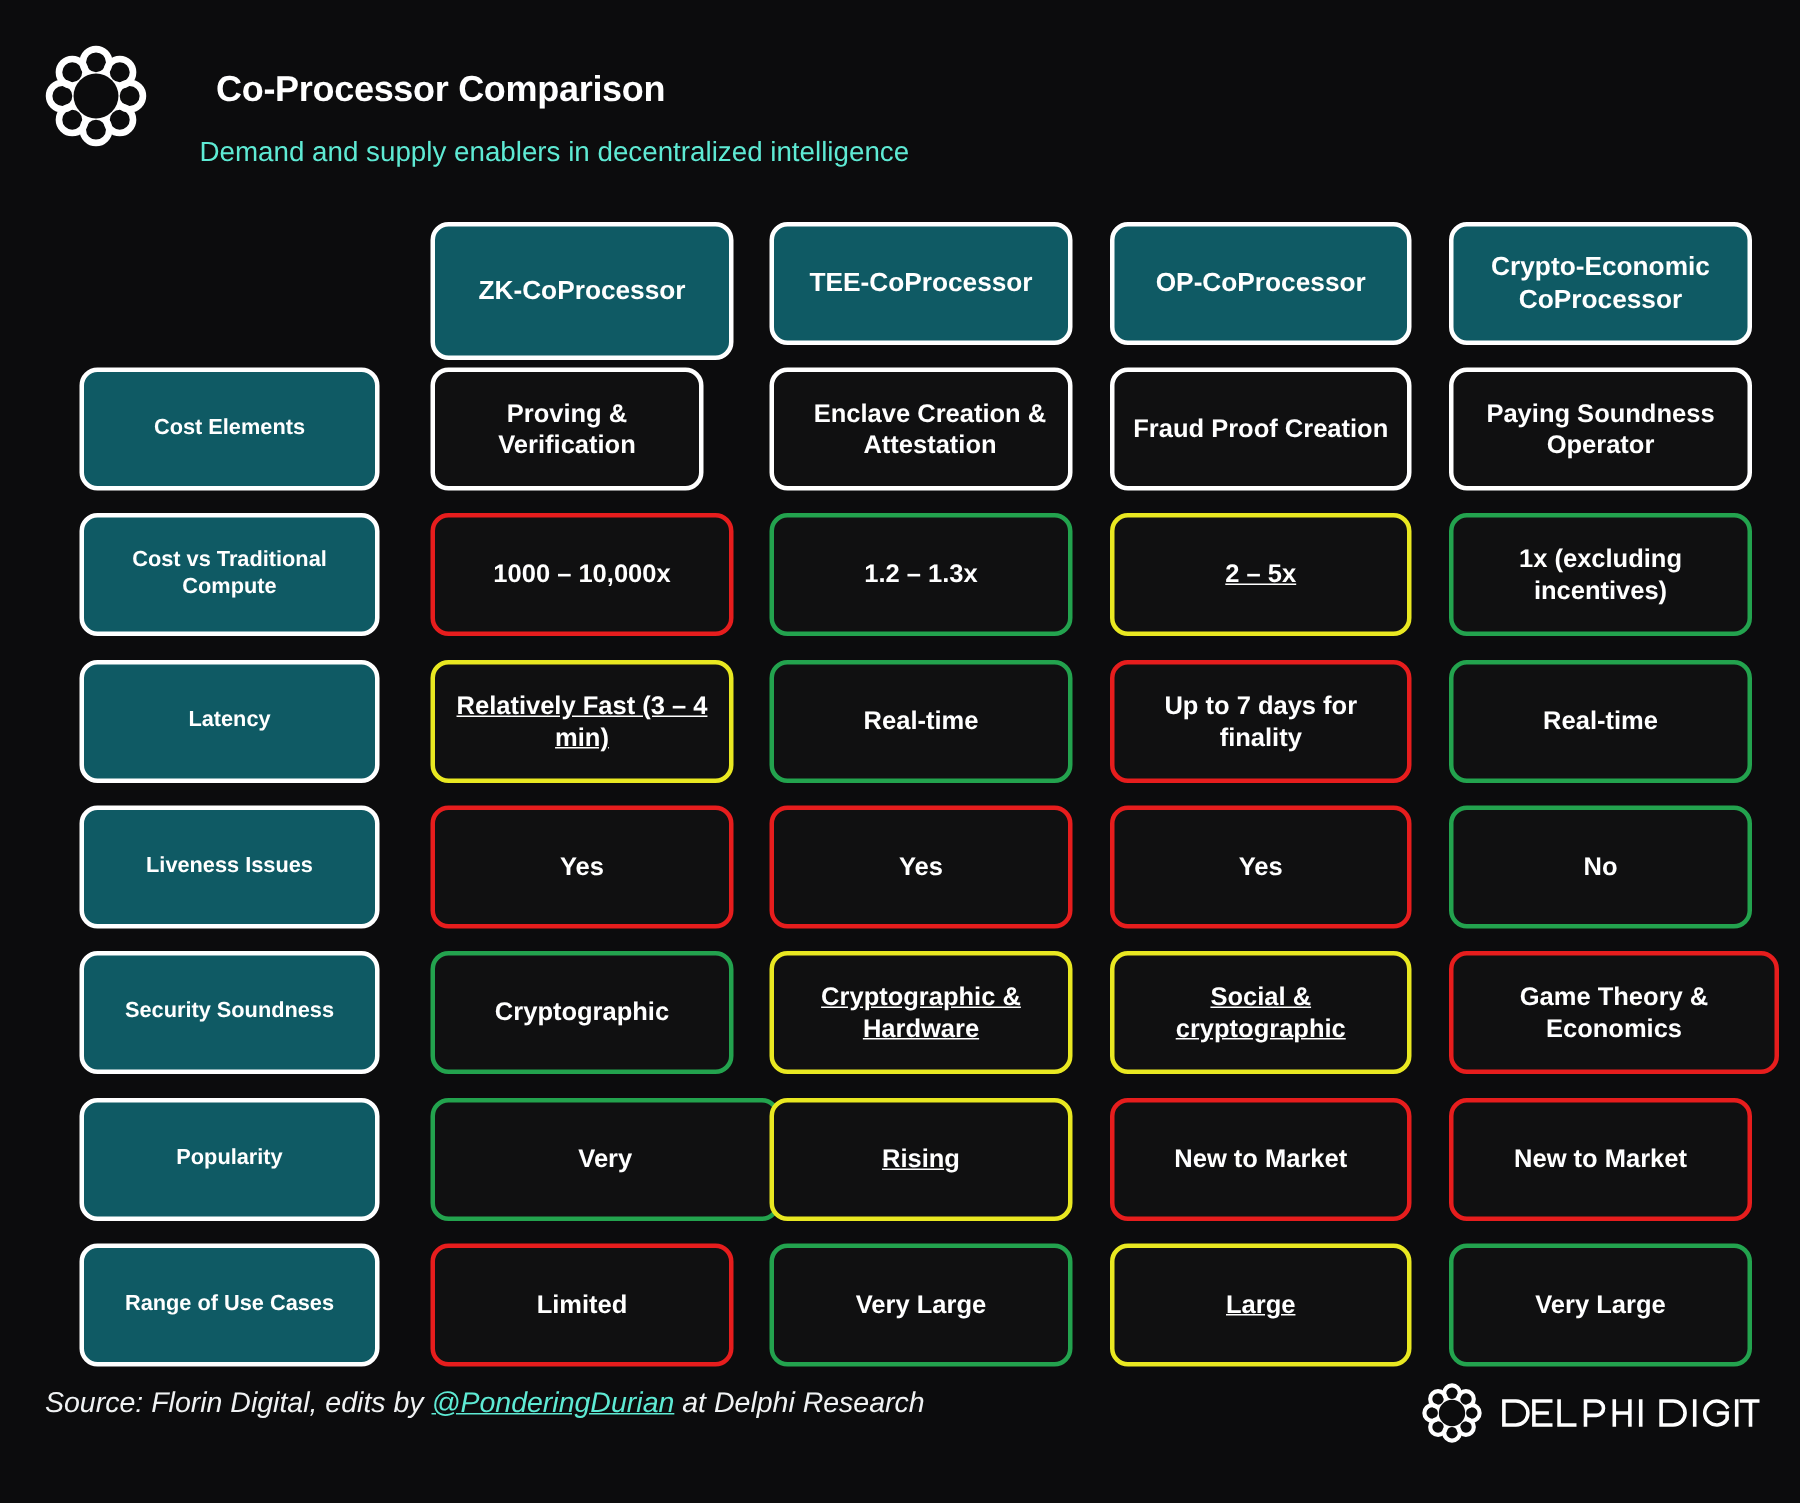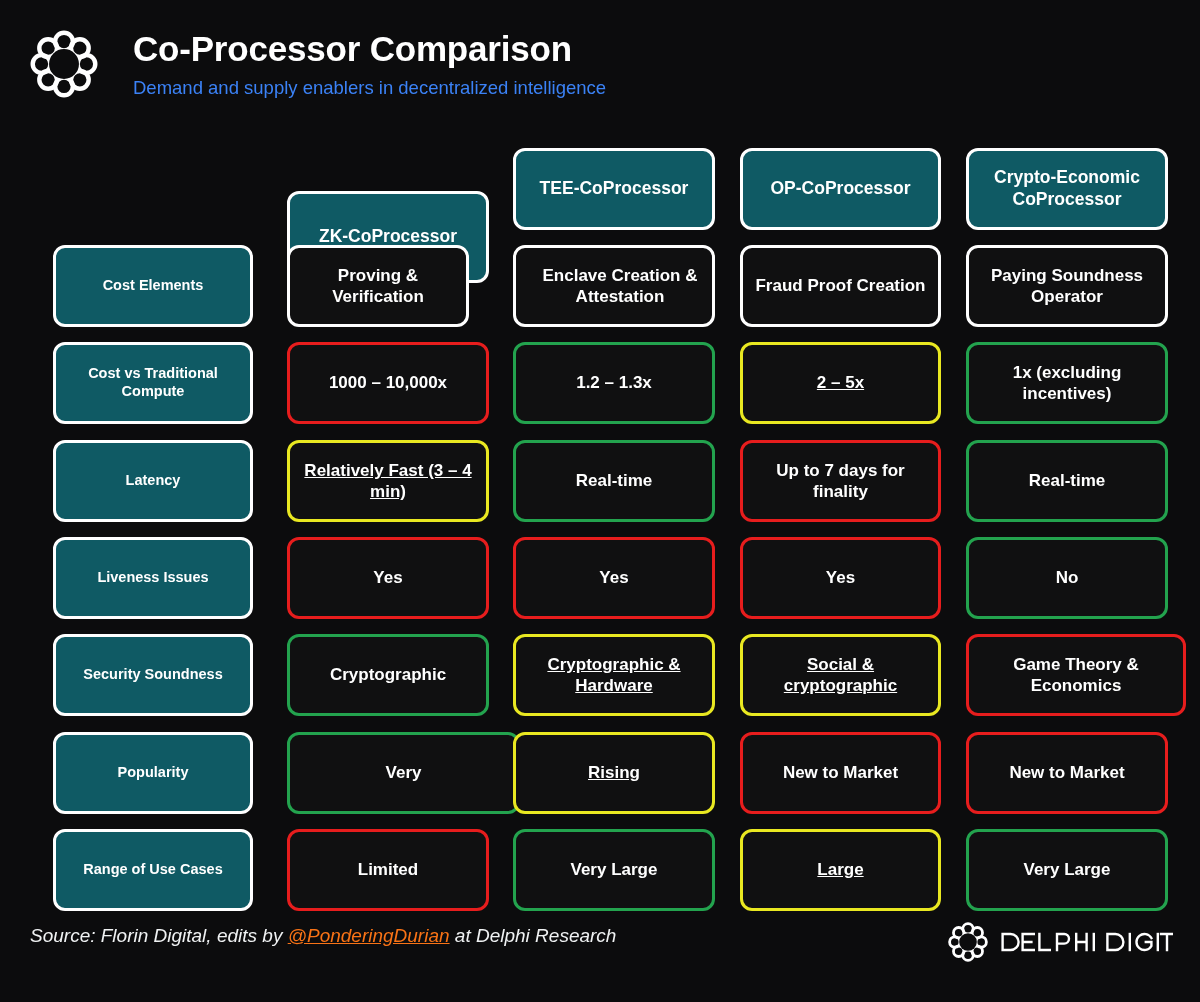--- a/index.html
+++ b/index.html
@@ -28,32 +28,32 @@
     position: absolute;
     left: 30px; top: 30px;
     width: 68px; height: 68px;
   }
   .brand-mark svg { display: block; }
   .title-block {
     position: absolute;
     left: 133px; top: 32px;
   }
   .page-title {
-    font-size: 35px;
+    font-size: 24px;
     font-weight: bold;
     letter-spacing: -0.2px;
     color: #ffffff;
     line-height: 34px;
-    margin: 0;
+    margin: 11px;
     white-space: nowrap;
   }
   .page-subtitle {
     font-size: 18.5px;
     font-weight: normal;
-    color: #3b82f6;
+    color: #5eead4;
     line-height: 26px;
     margin: 9px 0 0 0;
     white-space: nowrap;
   }
 
   
   .grid {
     position: absolute;
     left: 0; top: 0;
     width: 1200px;
@@ -99,21 +99,21 @@
   
   .footer {
     position: absolute;
     left: 30px; top: 925px;
     font-size: 19px;
     font-style: italic;
     color: #f0f2f3;
     white-space: nowrap;
   }
   .footer .link {
-    color: #f97316;
+    color: #5eead4;
     text-decoration: underline;
     font-style: italic;
   }
   .delphi-logo {
     position: absolute;
     left: 948px; top: 920px;
     width: 224px; height: 44px;
     display: flex;
     align-items: center;
     gap: 13px;
@@ -141,21 +141,21 @@
       <circle cx="50" cy="50" r="22" fill="#0c0c0d"></circle>
     </svg>
   </div>
   <div class="title-block">
     <h1 class="page-title">Co-Processor Comparison</h1>
     <p class="page-subtitle">Demand and supply enablers in decentralized intelligence</p>
   </div>
 </div>
 
 <div class="grid" id="grid">
-    <div class="cell cell-head" style="left: 287px; top: 148px; width: 202px; height: 92px; margin-top: 43px;">ZK-CoProcessor</div>
+    <div class="cell cell-head" style="left: 287px; top: 148px; width: 202px; height: 92px;">ZK-CoProcessor</div>
     <div class="cell cell-head" style="left: 740px; top: 148px; width: 201px; height: 82px;">OP-CoProcessor</div>
     <div class="cell cell-head" style="left: 513px; top: 148px; width: 202px; height: 82px;">TEE-CoProcessor</div>
     <div class="cell cell-head" style="left: 966px; top: 148px; width: 202px; height: 82px;">Crypto-Economic CoProcessor</div>
     <div class="cell cell-rowlabel" style="left: 53px; top: 245px; width: 200px; height: 82px;">Cost Elements</div>
     <div class="cell cell-data b-white" style="left: 287px; top: 245px; width: 182px; height: 82px;">Proving &amp; Verification</div>
     <div class="cell cell-data b-white" style="left: 513px; top: 245px; width: 202px; height: 82px; padding-left: 20px;">Enclave Creation &amp; Attestation</div>
     <div class="cell cell-data b-white" style="left: 740px; top: 245px; width: 201px; height: 82px;">Fraud Proof Creation</div>
     <div class="cell cell-data b-white" style="left: 966px; top: 245px; width: 202px; height: 82px;">Paying Soundness Operator</div>
     <div class="cell cell-rowlabel" style="left: 53px; top: 342px; width: 200px; height: 82px;">Cost vs Traditional Compute</div>
     <div class="cell cell-data b-red" style="left: 287px; top: 342px; width: 202px; height: 82px;">1000 – 10,000x</div>

